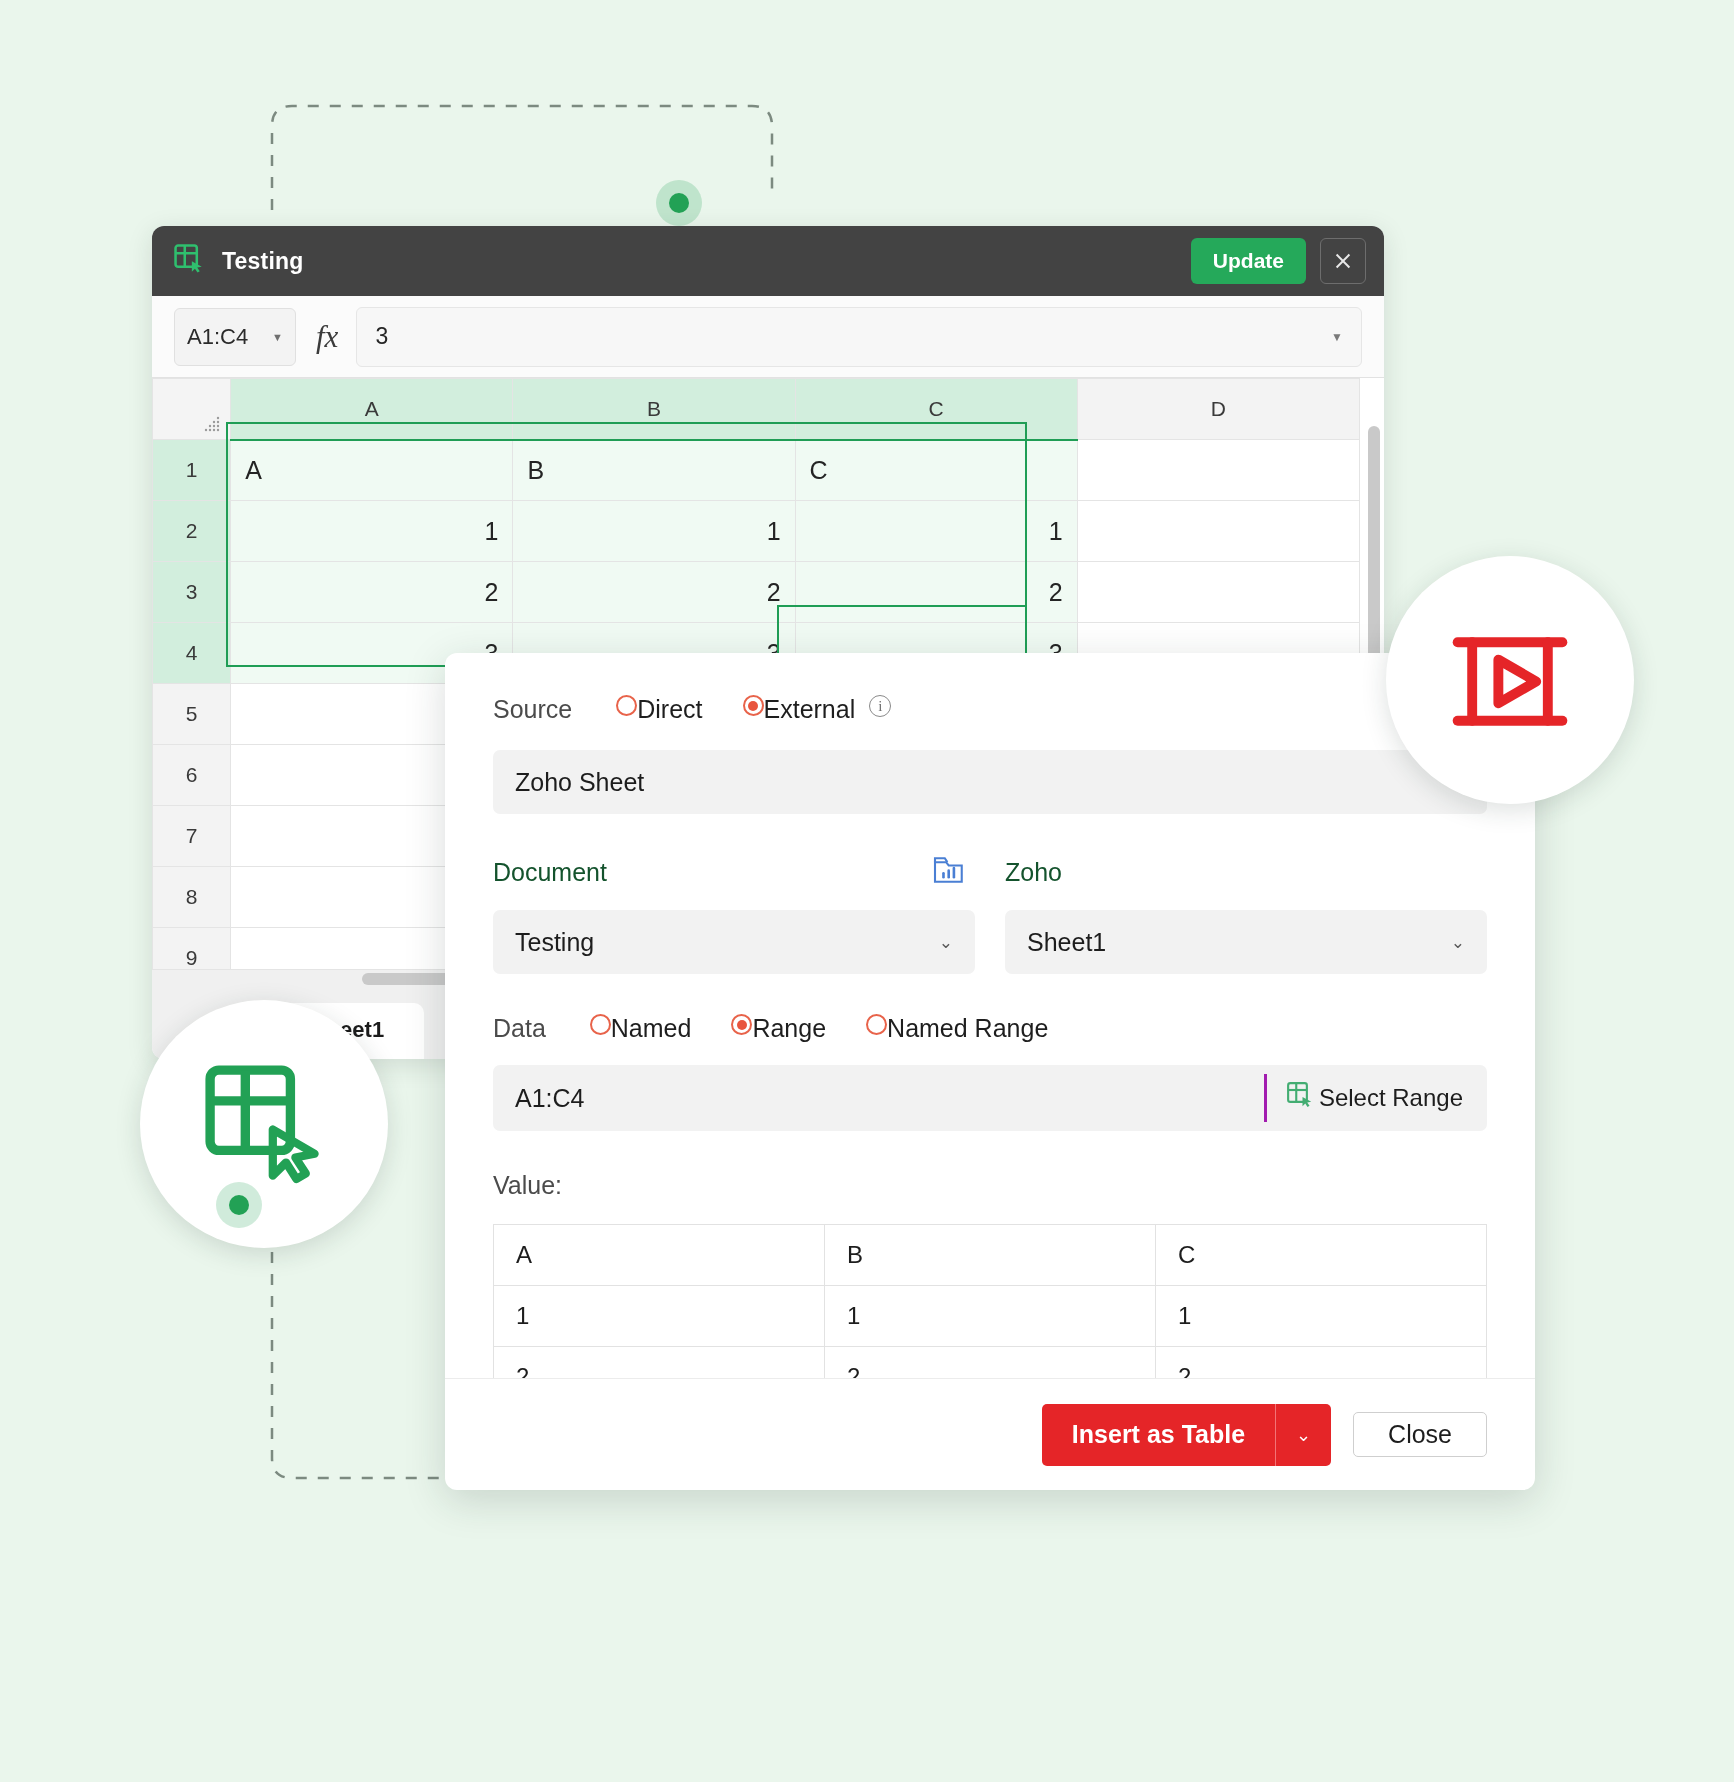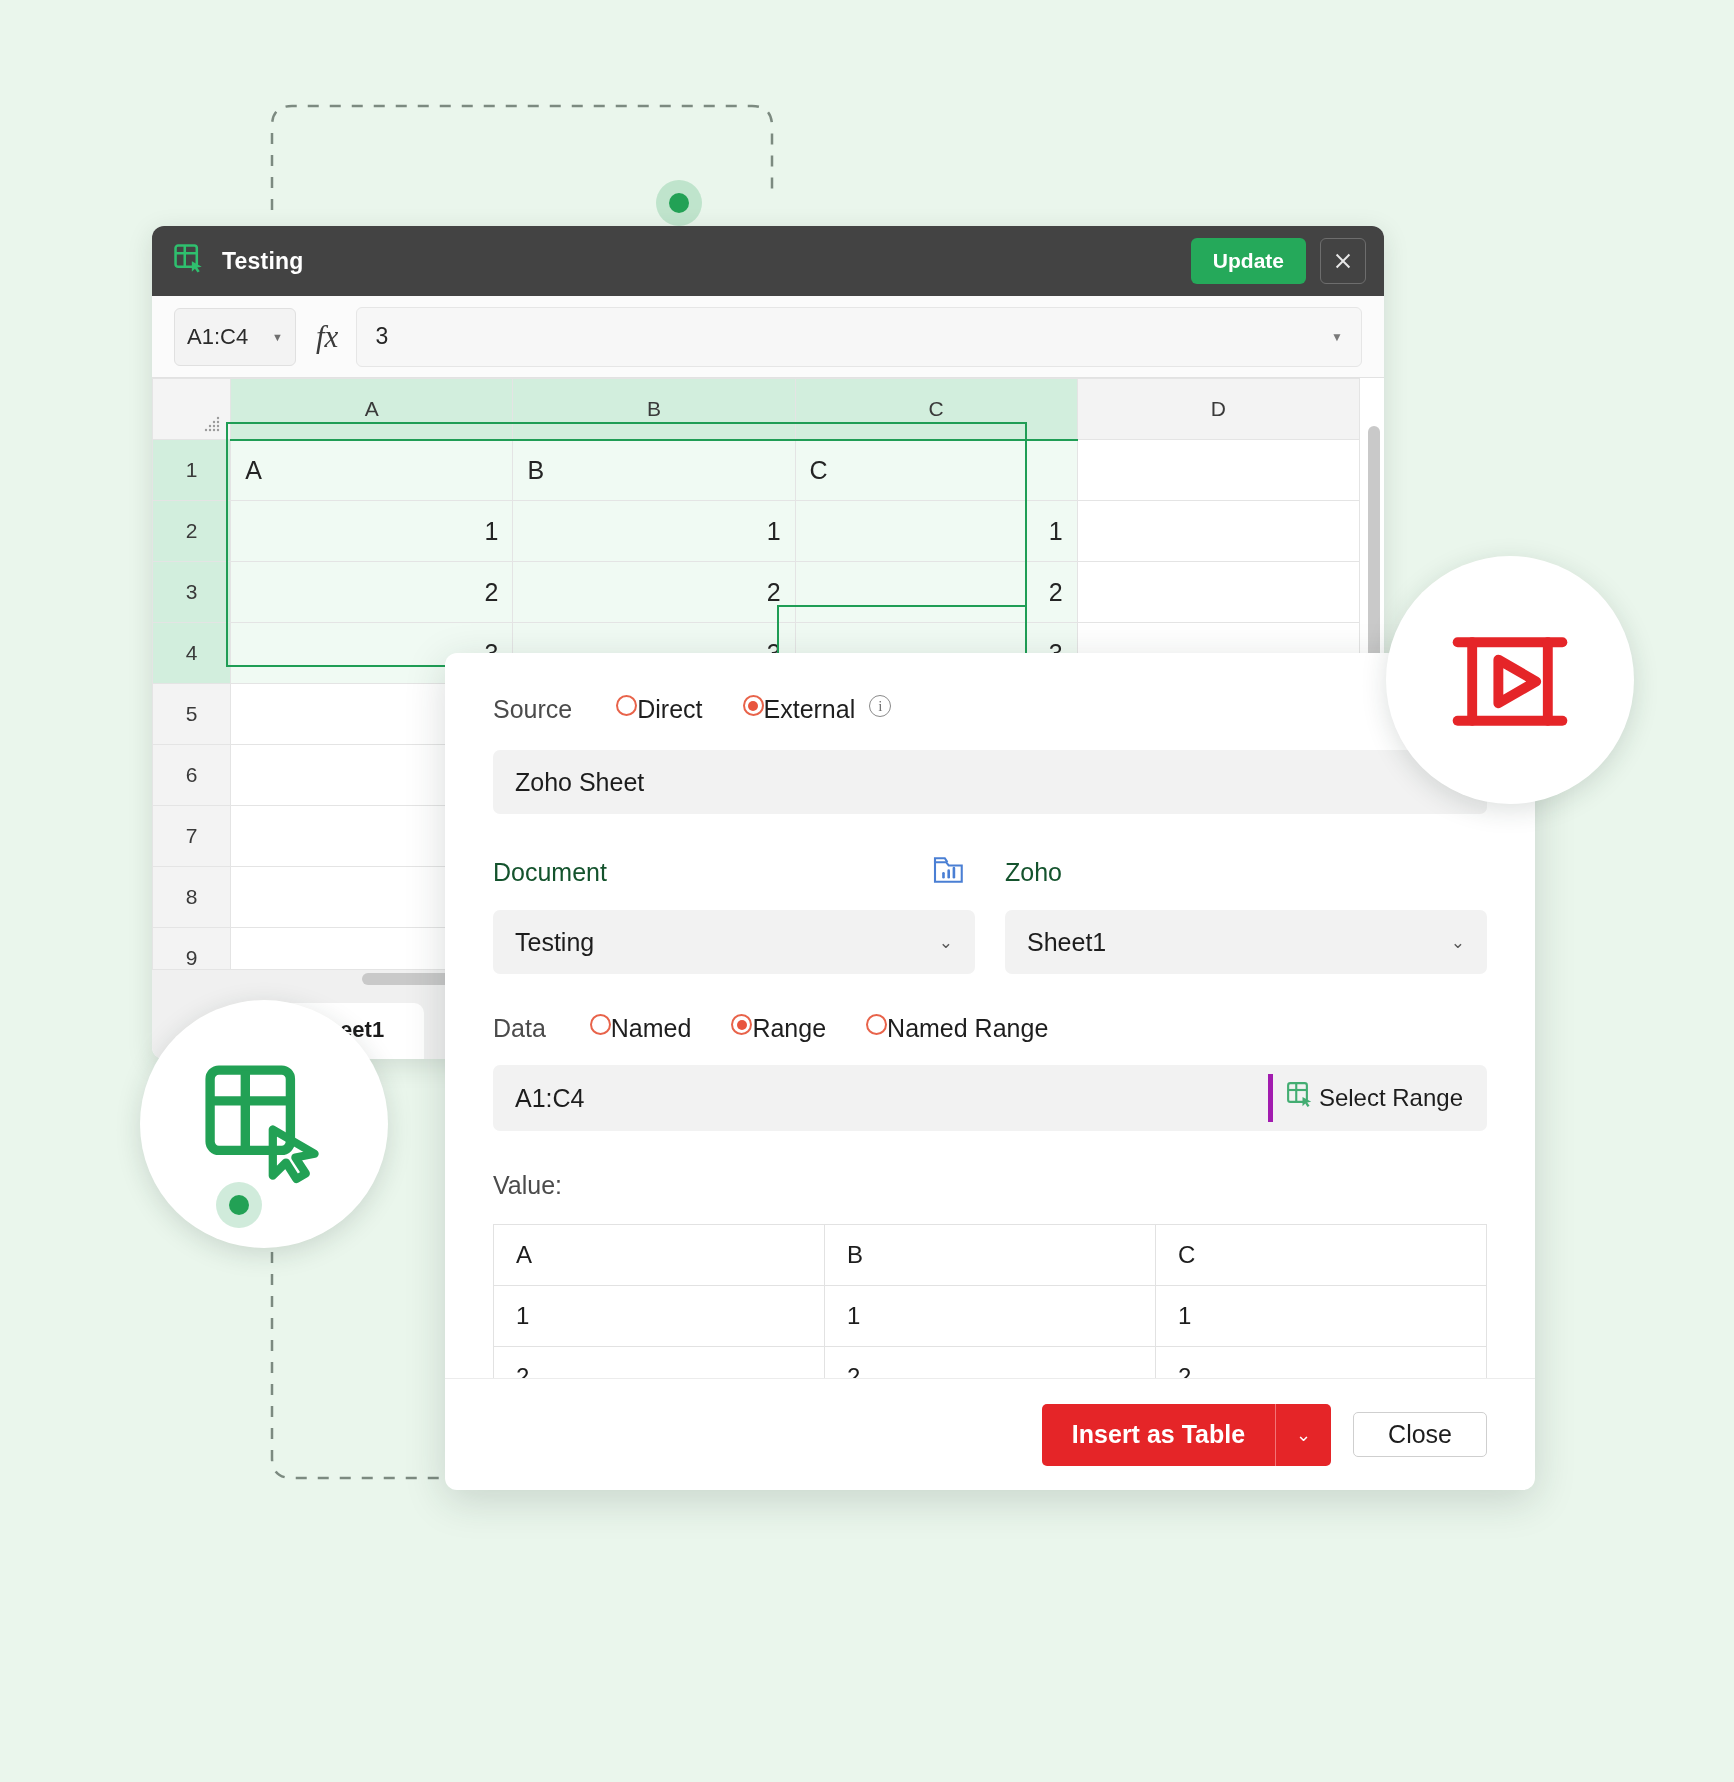--- a/index.html
+++ b/index.html
@@ -173,21 +173,21 @@
   .field .select { margin-top: 18px; }
 
   #data-row { margin-top: 40px; }
   #range-input {
     margin-top: 22px; background: #f2f2f2; border-radius: 7px; height: 66px;
     display: flex; align-items: center; padding: 0 8px 0 22px;
     font-size: 25px; color: #1d1d1d;
   }
   #select-range-btn {
     margin-left: auto; display: flex; align-items: center; gap: 4px;
-    border-left: 5px solid #a21caf; padding: 6px 16px 6px 12px; cursor: pointer;
+    border-left: 3px solid #a21caf; padding: 6px 16px 6px 18px; cursor: pointer;
     font-size: 24px; color: #1d1d1d;
   }
   #value-label { margin-top: 40px; font-size: 25px; color: #4b4b4b; }
 
   table.value-table {
     margin-top: 24px; width: 100%; border-collapse: collapse; table-layout: fixed;
   }
   table.value-table td, table.value-table th {
     border: 1px solid #e2e2e2; height: 61px; text-align: left; padding: 0 22px;
     font-size: 24px; font-weight: normal; color: #1d1d1d; background: #fff;

